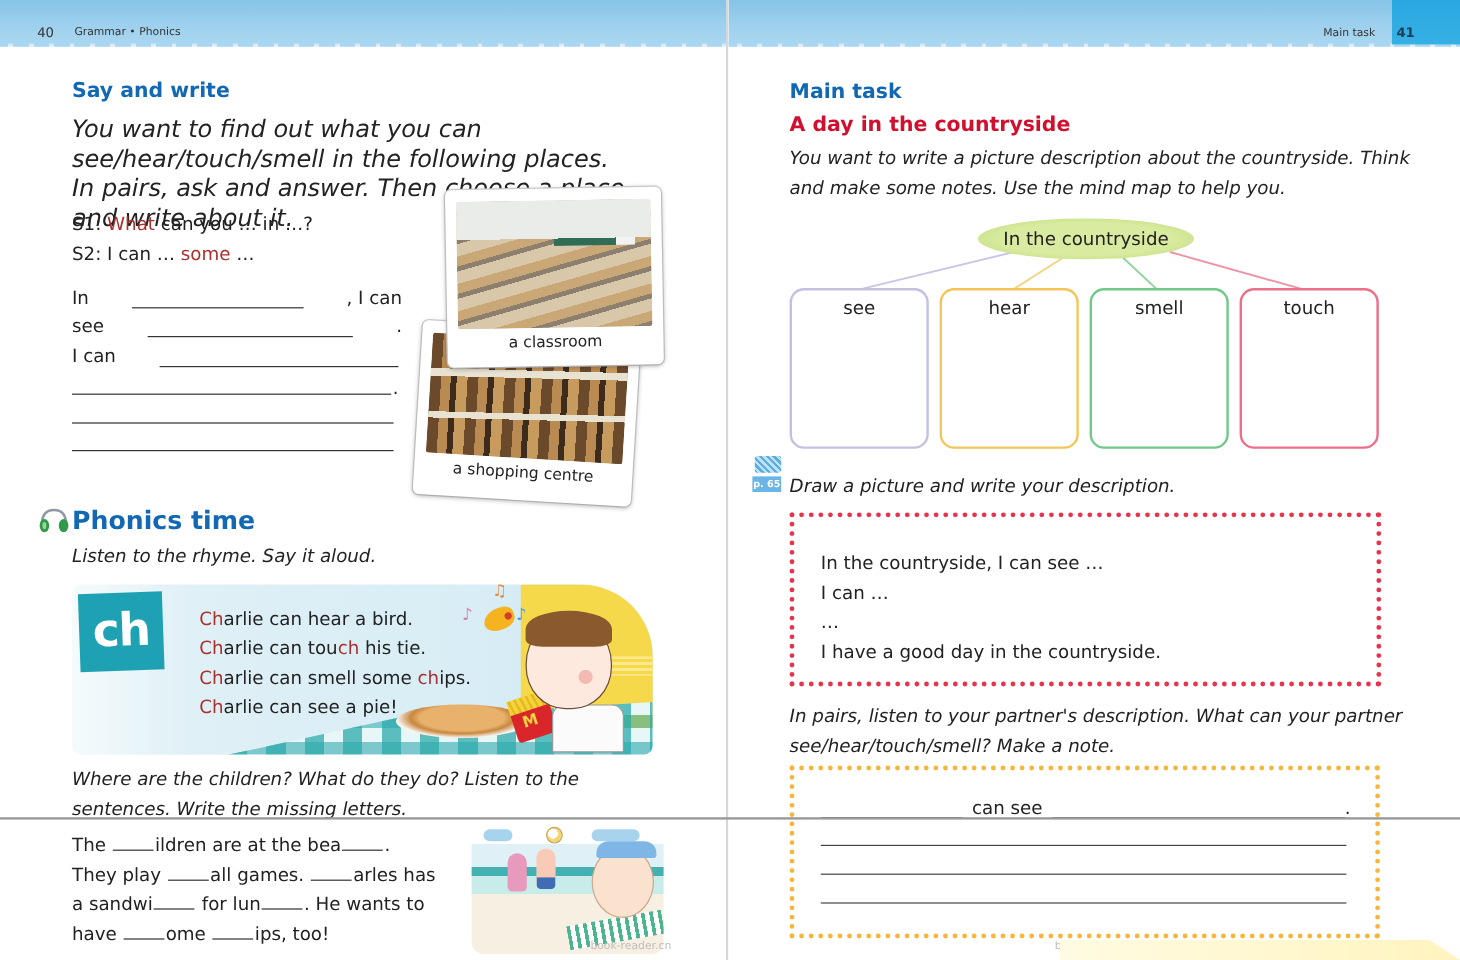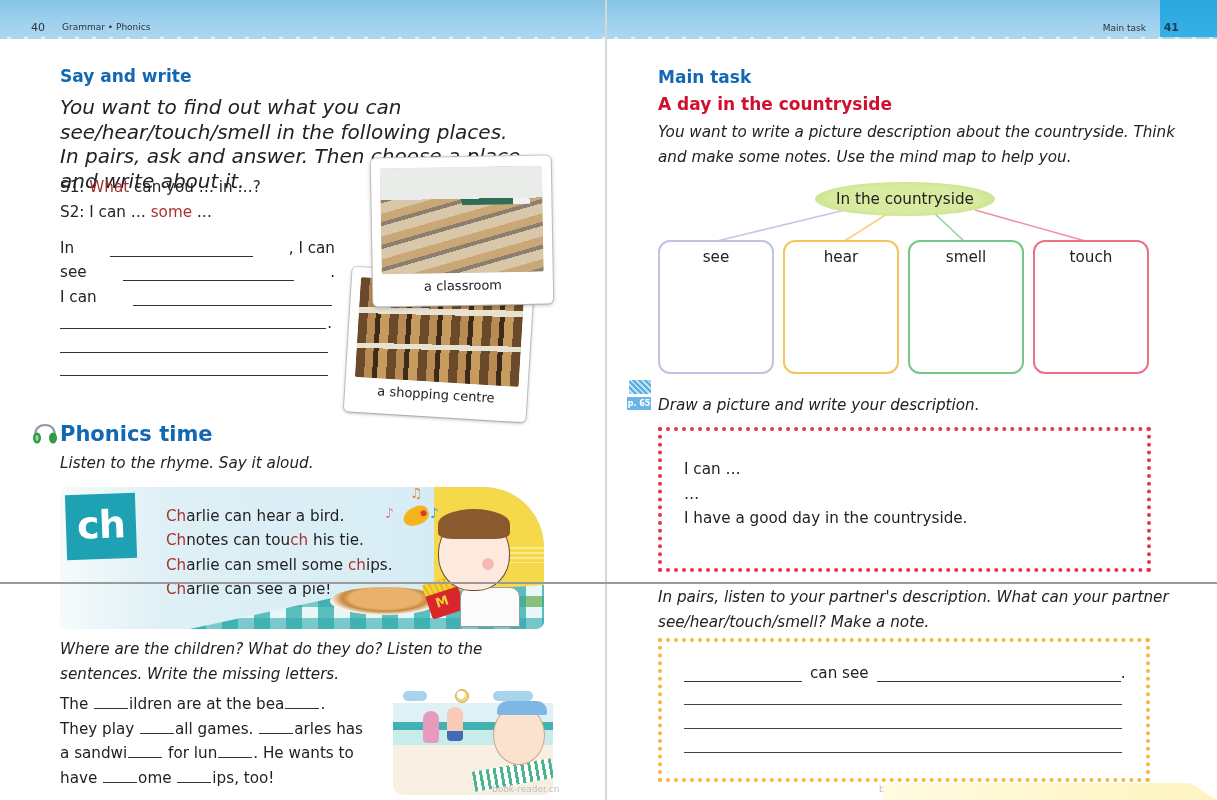--- a/index.html
+++ b/index.html
@@ -1,19 +1,19 @@
 <!DOCTYPE html>
 <html><head>
 <meta charset="utf-8">
 <style>
   * { box-sizing: border-box; margin: 0; padding: 0; }
   html, body { width: 1217px; height: 800px; overflow: hidden; background: #fff; }
   body { font-family: "DejaVu Sans", sans-serif; color: #222; position: relative; }
 
-  .spread { position: absolute; inset: 0; width: 1217px; height: 584px; }
+  .spread { position: absolute; inset: 0; width: 1217px; height: 683px; }
   .page { position: absolute; top: 0; height: 800px; background: #fff; overflow: hidden; }
   .page.left { left: 0; width: 606px; }
   .page.right { left: 607px; width: 610px; }
   .gutter { position: absolute; left: 605px; top: 0; width: 2px; height: 800px; background: #d7d7d7; }
   .bottom-edge { position: absolute; left: 0; bottom: 0; width: 1217px; height: 2px; background: #9a9a9a; }
 
   
   .header-band {
     position: absolute; top: 0; left: 0; right: 0; height: 37px;
     background: linear-gradient(180deg, #86c3e6 0%, #9dd0ee 55%, #a9d6f0 100%);
@@ -243,21 +243,21 @@
       <div class="boy-hair"></div>
       <div class="bird"></div>
       <span class="note" style="left:325px;top:18px;color:#e07aa7">♪</span>
       <span class="note" style="left:350px;top:-2px;color:#e58a3b">♫</span>
       <span class="note" style="left:370px;top:18px;color:#4a9fe0">♪</span>
     </div>
     <div class="ch-tile">ch</div>
 
     <div class="rhyme-lines">
       <div><span class="hl">Ch</span><span>arlie can hear a bird.</span></div>
-      <div><span class="hl">Ch</span><span>notes can tou</span><span class="hl">ch</span><span> his tie.</span></div>
+      <div><span class="hl">Ch</span><span>arlie can tou</span><span class="hl">ch</span><span> his tie.</span></div>
       <div><span class="hl">Ch</span><span>arlie can smell some </span><span class="hl">ch</span><span>ips.</span></div>
       <div><span class="hl">Ch</span><span>arlie can see a pie!</span></div>
     </div>
 
     <div class="missing-instr">Where are the children? What do they do? Listen to the sentences. Write the missing letters.</div>
     <div class="missing-lines">
       <div><span>The </span><span class="mblank"></span><span>ildren are at the bea</span><span class="mblank"></span><span>.</span></div>
       <div><span>They play </span><span class="mblank"></span><span>all games. </span><span class="mblank"></span><span>arles has</span></div>
       <div><span>a sandwi</span><span class="mblank"></span><span> for lun</span><span class="mblank"></span><span>. He wants to</span></div>
       <div><span>have </span><span class="mblank"></span><span>ome </span><span class="mblank"></span><span>ips, too!</span></div>
@@ -305,20 +305,21 @@
     <div class="draw-row">
       <div class="toolkit-icon">
         <div class="top"></div>
         <div class="pg">p. 65</div>
       </div>
     </div>
     <div class="draw-instr">Draw a picture and write your description.</div>
 
     <div class="red-box">
       <div class="red-box-lines">
+        <div>In the countryside, I can see …</div>
         <div>I can …</div>
         <div>…</div>
         <div>I have a good day in the countryside.</div>
       </div>
     </div>
 
     <div class="pair-instr">In pairs, listen to your partner's description. What can your partner see/hear/touch/smell? Make a note.</div>
     <div class="orange-box">
       <div class="ob-row1">
         <span class="b1"></span>

